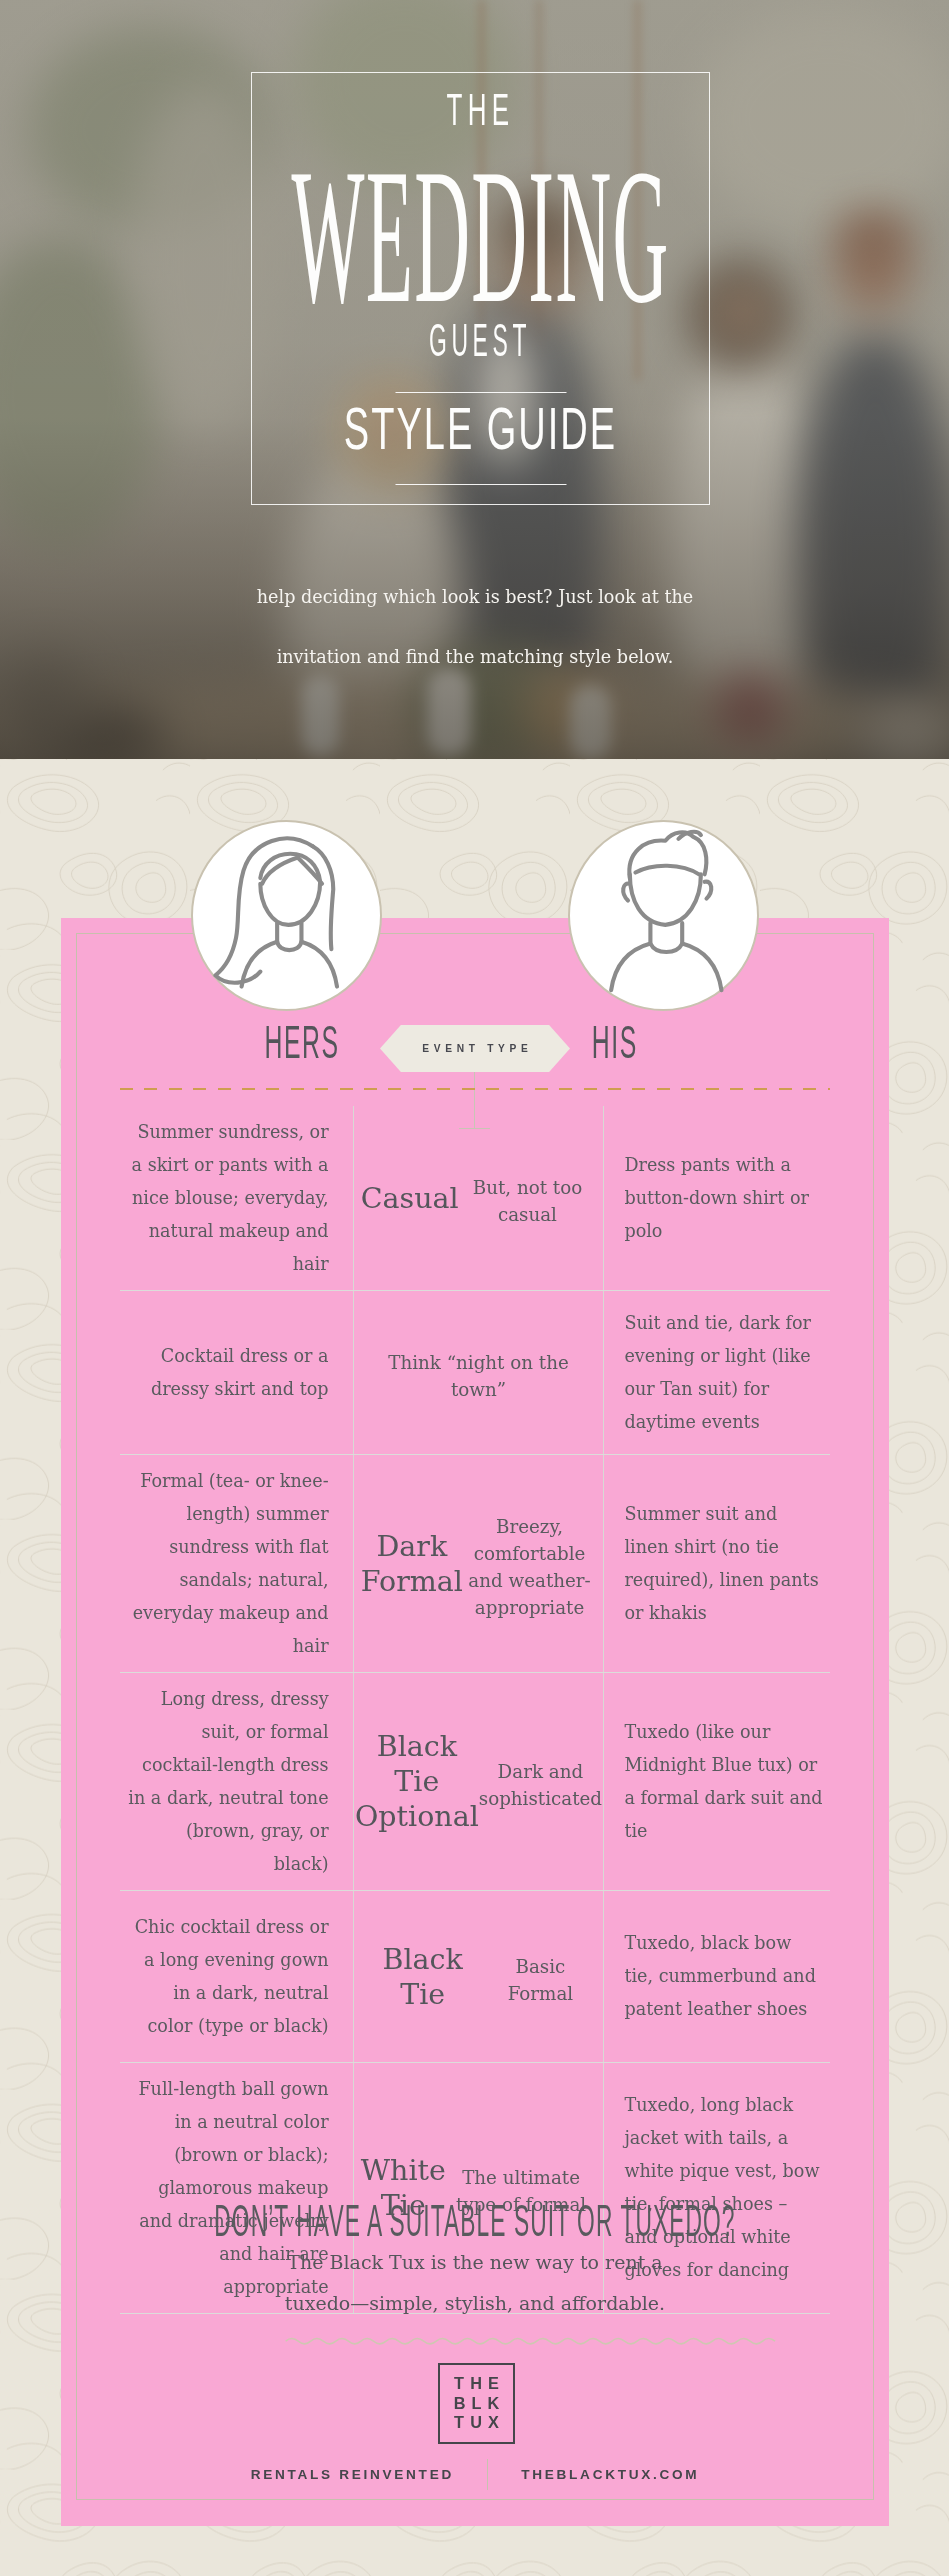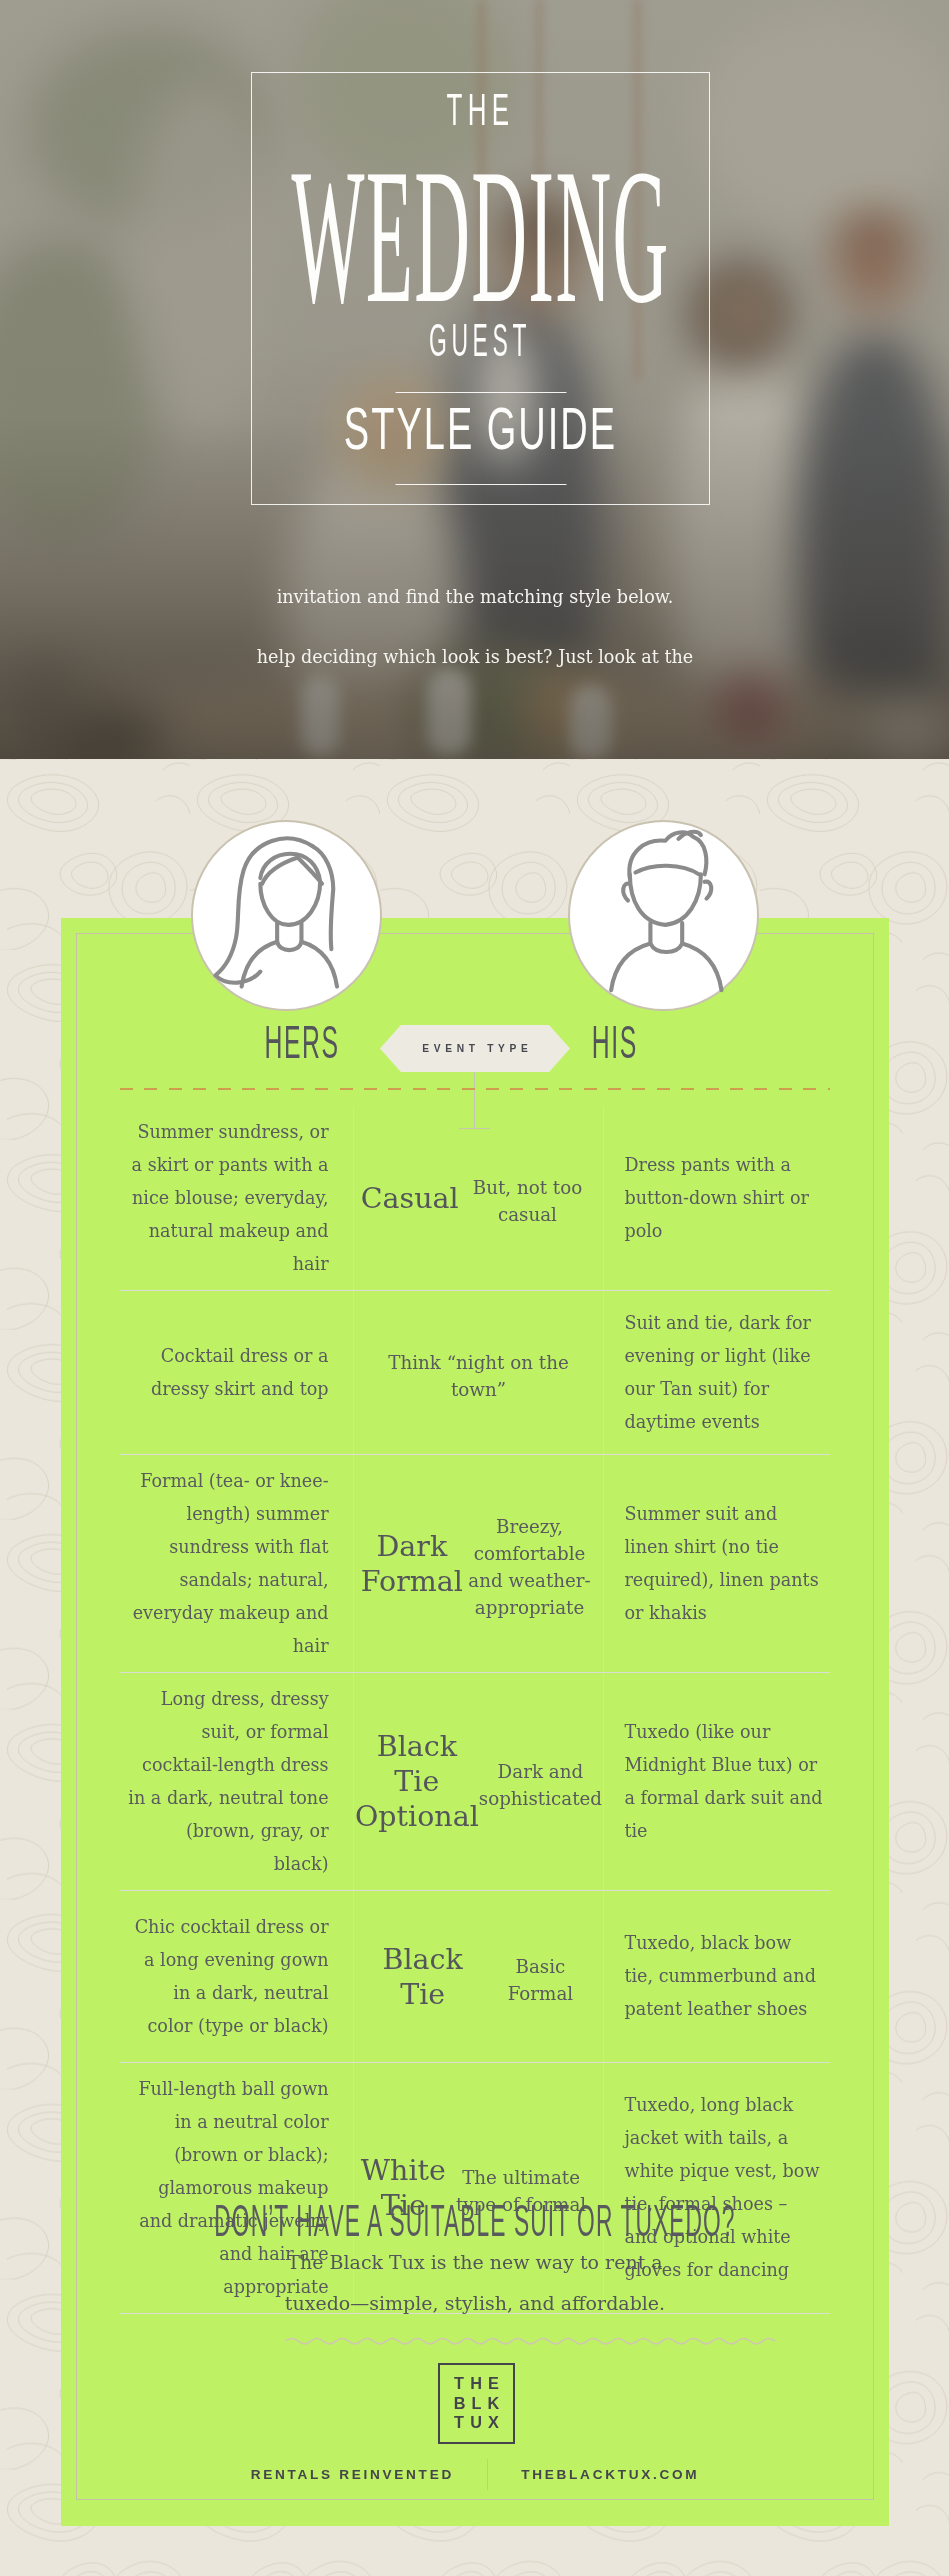--- a/index.html
+++ b/index.html
@@ -38,21 +38,21 @@
   .rule1 { top:319px; }
   .rule2 { top:411px; }
   .t-style { top:337px; }
   .t-style span { font-size:38px; letter-spacing:2px; transform:scale(1,1.55); }
   .intro {
     position:absolute; top:567px; left:0; width:100%; text-align:center; z-index:4;
     color:#f6f4f0; font-family:"DejaVu Serif", serif; font-size:17.6px; line-height:60px;
   }
 
   
-  .card { position:absolute; left:61px; top:918px; width:828px; height:1608px; background:#bef264; }
+  .card { position:absolute; left:61px; top:918px; width:828px; height:1608px; background:#f9a8d4; }
   .card-frame { position:absolute; left:15px; right:15px; top:15px; bottom:26px; border:1.4px solid #c7c0ad; pointer-events:none; }
 
   .avatar { position:absolute; width:191px; height:191px; border-radius:50%; background:#fff; border:2.7px solid #c9c2b0; box-sizing:border-box; }
   .avatar-hers { left:130px; top:-98px; }
   .avatar-his  { left:507px; top:-98px; }
   .avatar svg { width:100%; height:100%; display:block; }
 
   .id-label { position:absolute; top:109px; width:136px; text-align:center; color:#54555a; }
   .id-label span { display:inline-block; font-size:31px; letter-spacing:2px; line-height:1; transform:scale(0.8,1.5); }
   .label-hers { left:173px; }
@@ -170,22 +170,22 @@
       <div class="t-line t-wedding">
           <span>WEDDING</span>
         </div>
       <div class="t-line t-guest"><span>GUEST</span></div>
       <div class="t-rule rule1"></div>
       <div class="t-line t-style"><span>STYLE GUIDE</span></div>
       <div class="t-rule rule2"></div>
     </div>
 
     <div class="intro">
+      <div>help deciding which look is best? Just look at the</div>
       <div>invitation and find the matching style below.</div>
-      <div>help deciding which look is best? Just look at the</div>
     </div>
   </section>
 
   <section class="card">
     <div class="card-frame"></div>
 
     <div class="avatar avatar-hers">
       <svg viewBox="0 0 100 100" xmlns="http://www.w3.org/2000/svg">
         <g fill="none" stroke="#8b8b8b" stroke-width="2.2" stroke-linecap="round" stroke-linejoin="round">
           <path d="M64,13 C50,4 32,10 27,26 C23,39 25,52 23,62 C21,72 17,78 12,82 C18,88 30,87 36,80"></path>

